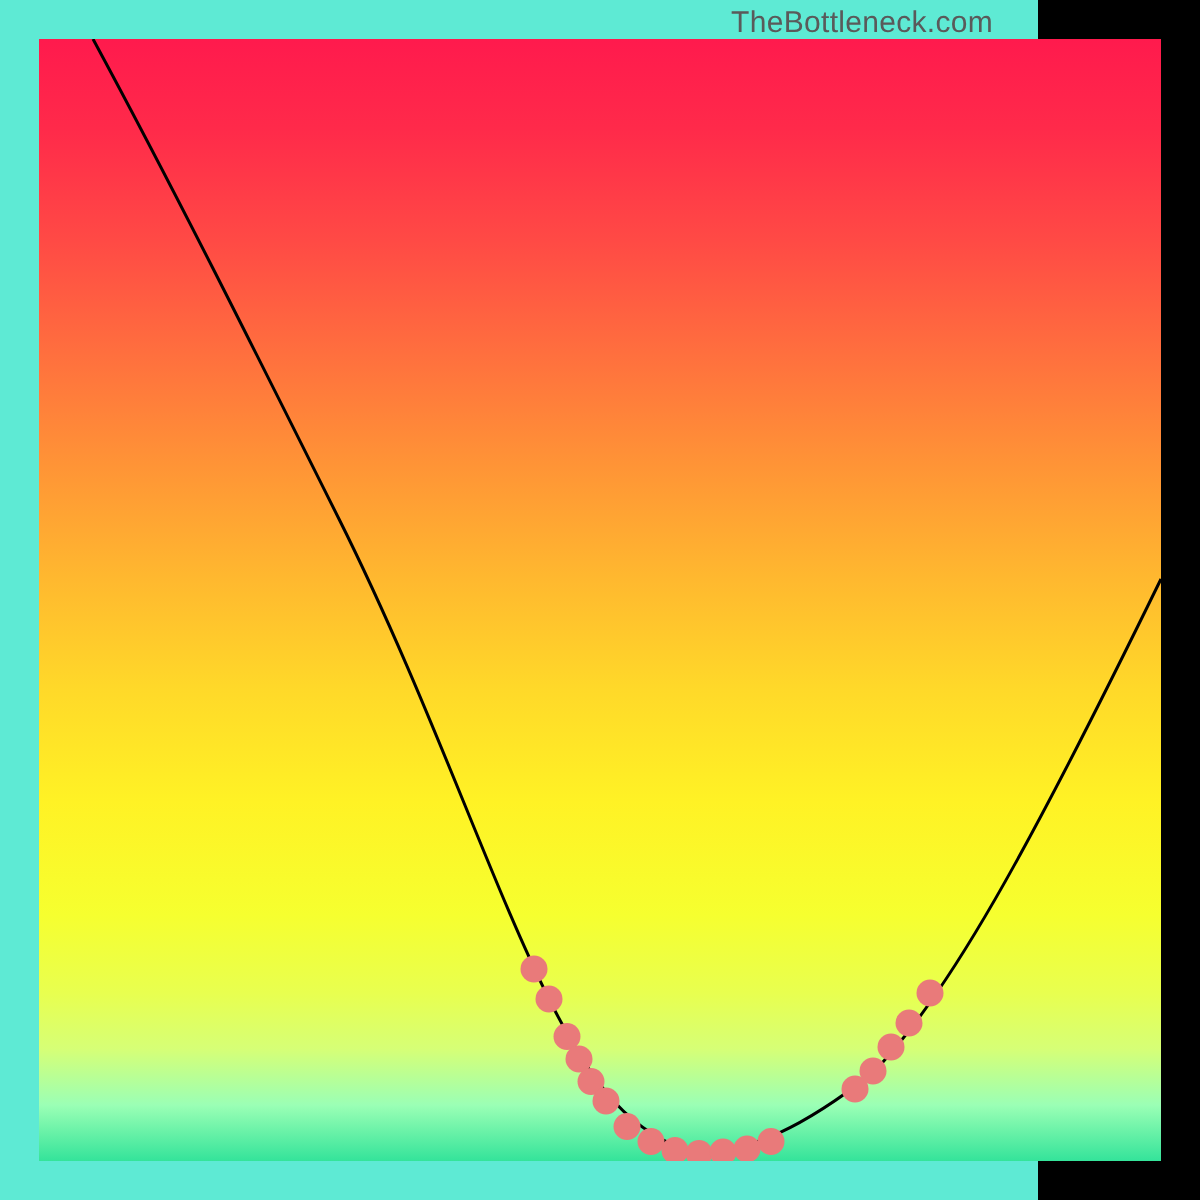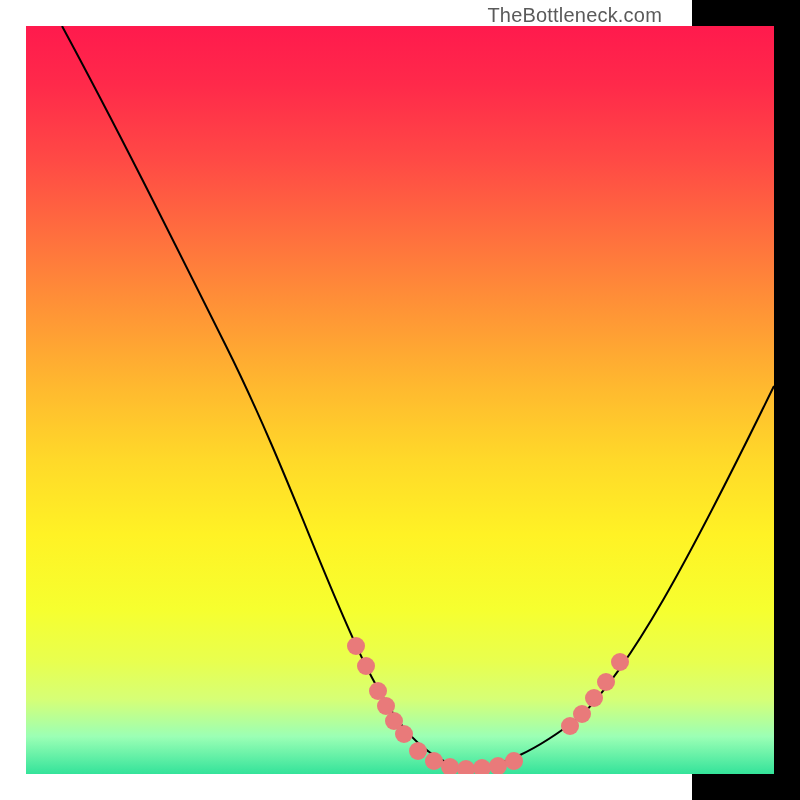--- a/index.html
+++ b/index.html
@@ -7,21 +7,21 @@
     padding: 0;
     width: 800px;
     height: 800px;
     background: #000;
     overflow: hidden;
   }
   .frame {
     position: relative;
     width: 692px;
     height: 800px;
-    background: #ffffff;
+    background: #5eead4;
   }
   .plot-area {
     position: absolute;
     left: 26px;
     top: 26px;
     width: 748px;
     height: 748px;
     background: linear-gradient(to bottom,
       #ff1a4d 0%,
       #ff2a4a 8%,

